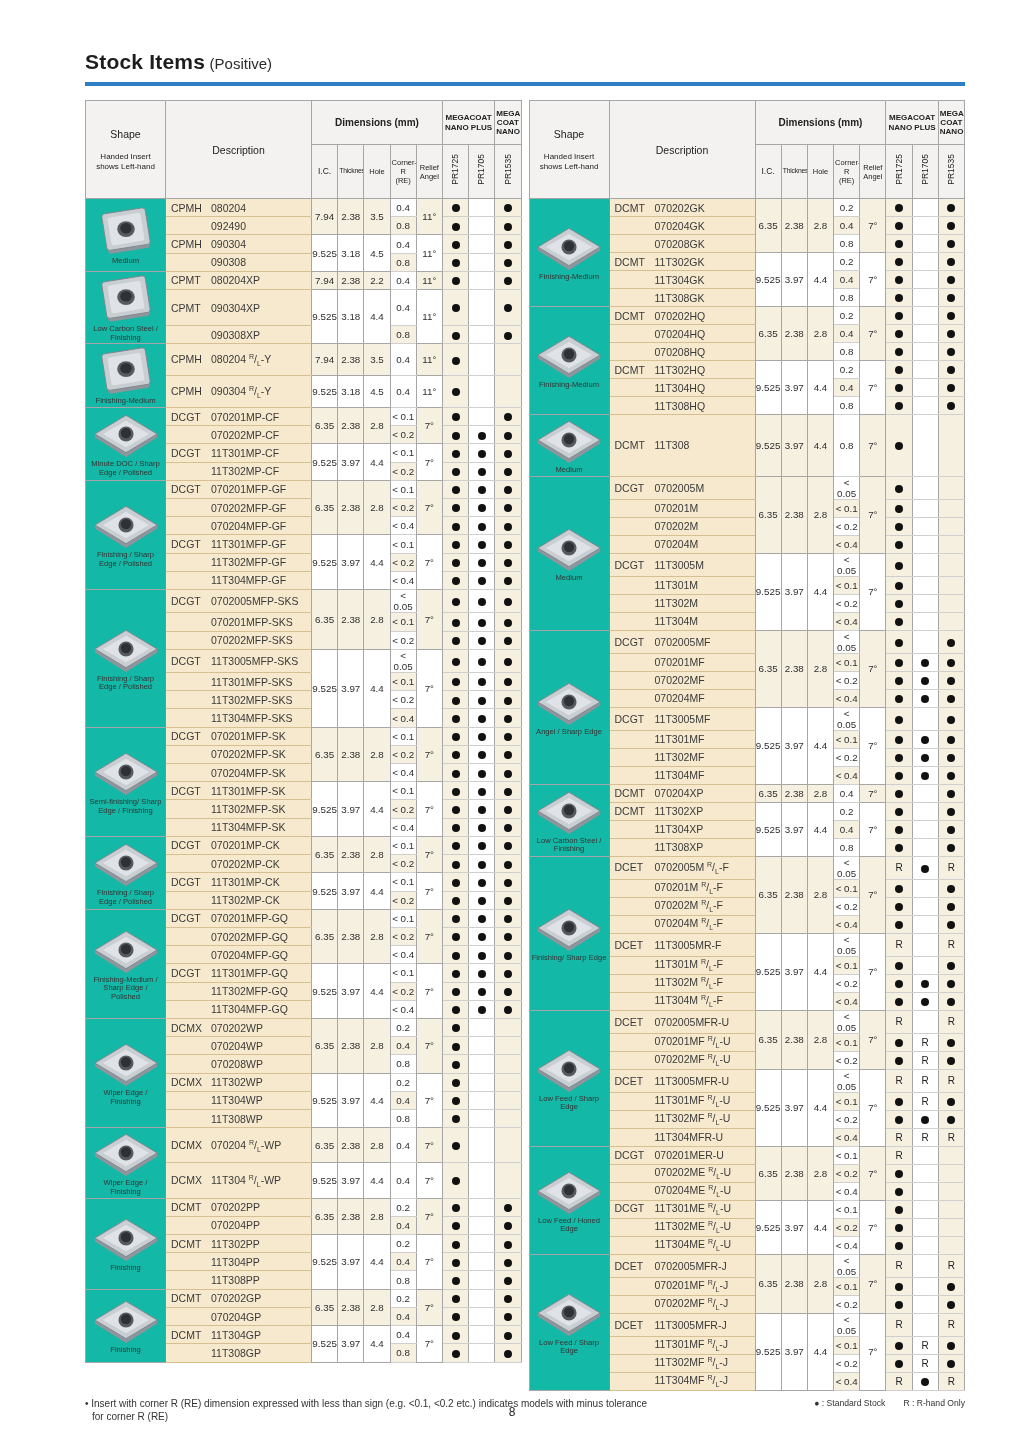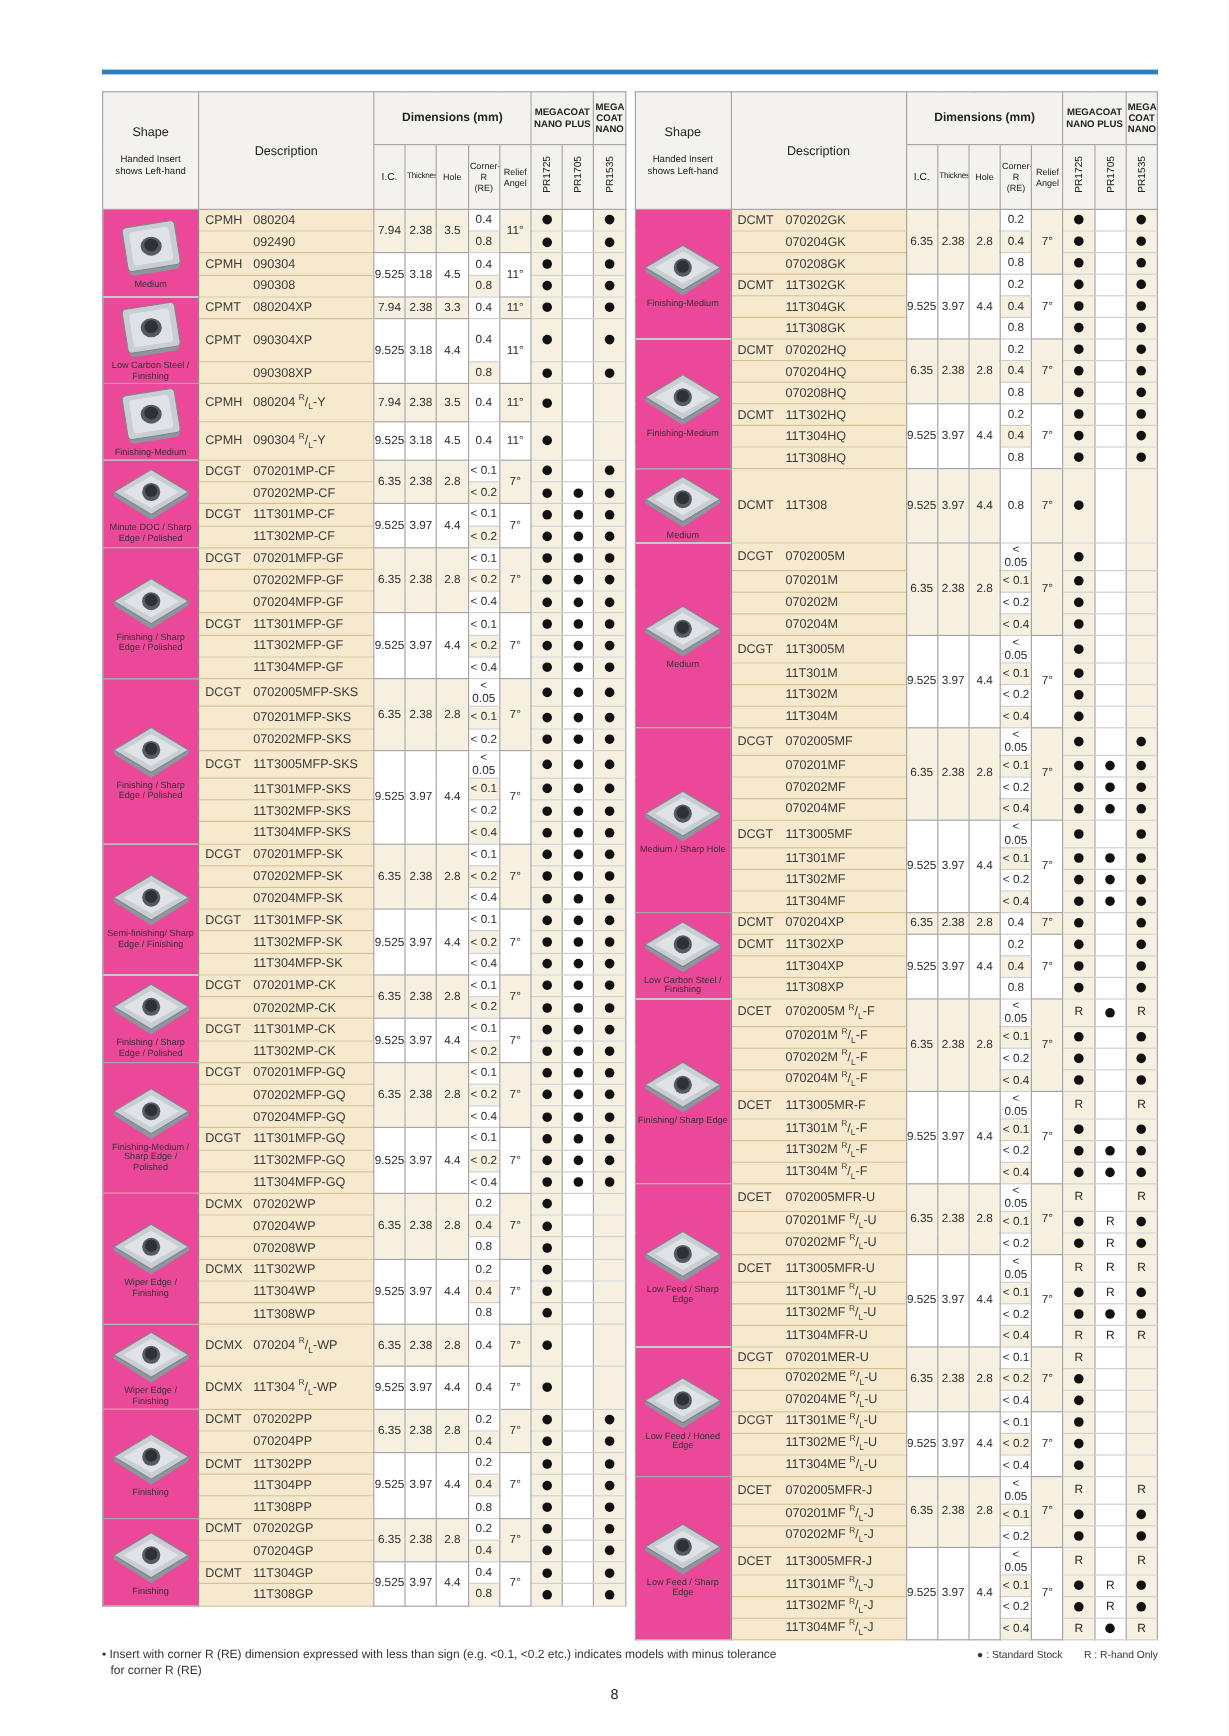--- a/index.html
+++ b/index.html
@@ -27,21 +27,21 @@
   .dims-th{font-size:10px;font-weight:bold}
   .mega-th{font-size:8px;font-weight:bold;line-height:1.15;padding:1px}
   .sub-th{font-size:7.5px;line-height:1.2;padding:13px 1px}
   .th-ic{font-size:8.5px}
   .th-thick{font-size:6.8px;letter-spacing:-.2px}
   .vth span{writing-mode:vertical-rl;transform:rotate(180deg);font-size:8.5px;display:inline-block;line-height:1}
   
   td{font-size:10px;text-align:center;color:#2e2e2e;height:18px;padding:0}
   tr.rt td{height:30px}
   tr.rx td{height:46px}
-  td.shape{background:#ec4899;padding:1px;border-right-color:#8c8c8c}
+  td.shape{background:#14b8a6;padding:1px;border-right-color:#8c8c8c}
   .shwrap{display:flex;flex-direction:column;align-items:center;justify-content:center;height:100%;width:100%}
   .shlabel{font-size:7.6px;color:#333;line-height:1.15;text-align:center;margin-top:2px;padding:0 1px}
   td.desc{background:#f7e9cd;text-align:left;padding-left:5px;white-space:nowrap;
           border-top-color:#d6c091;border-bottom-color:#d6c091}
   .pfx{display:inline-block;width:40px;font-size:10.5px;color:#3a3a3a}
   .code{font-size:10.5px;color:#3a3a3a}
   sup,sub{font-size:7px}
   td.dim,td.ang{font-size:9.8px}
   td.cc{background:#f6f0e1}
   td.cw{background:#ffffff}
@@ -55,20 +55,24 @@
   .footnote{font-size:10px;color:#333;line-height:1.35}
   .fn2{padding-left:7px}
   .legend{font-size:8.6px;color:#333;white-space:nowrap;padding-top:1px}
   .legend .sep{display:inline-block;width:18px}
   .pagenum{position:absolute;left:0;right:0;bottom:28px;text-align:center;font-size:12px;color:#222}
 </style>
 </head>
 <body>
 
 <div class="page">
+  <div class="title-row">
+    <span class="title-bold">Stock Items</span>
+    <span class="title-light">(Positive)</span>
+  </div>
   <div class="title-rule"></div>
 
   <div class="tables">
     <table class="cat" id="table-left">
         <thead>
           <tr class="hr1">
             <th class="shape-th" rowspan="2" style="width:80px">
               <div class="sh-top">Shape</div>
               <div class="sh-bot">Handed Insert shows Left-hand</div>
             </th>
@@ -152,21 +156,21 @@
                   </g>
                   <ellipse cx="33" cy="27" rx="10" ry="9" fill="#565b61"></ellipse>
                   <ellipse cx="33" cy="26" rx="6.5" ry="6" fill="#2e3237"></ellipse>
                 </svg>
                 <div class="shlabel">Low Carbon Steel / Finishing</div>
               </div>
             </td>
             <td class="desc"><span class="pfx">CPMT</span><span class="code">080204XP</span></td>
             <td class="dim cc" rowspan="1">7.94</td>
             <td class="dim cc" rowspan="1">2.38</td>
-            <td class="dim cc" rowspan="1">3.3</td>
+            <td class="dim cc" rowspan="1">2.2</td>
             <td class="corner">0.4</td>
             <td class="ang cc" rowspan="1">11°</td>
             <td class="mk mkc"><span class="dot"></span></td>
             <td class="mk"></td>
             <td class="mk mkc"><span class="dot"></span></td>
           </tr>
           <tr class="">
             <td class="desc"><span class="pfx">CPMT</span><span class="code">090304XP</span></td>
             <td class="dim cw" rowspan="2">9.525</td>
             <td class="dim cw" rowspan="2">3.18</td>
@@ -1052,21 +1056,21 @@
           <tr class="">
             <td class="shape" rowspan="8">
               <div class="shwrap">
                 <svg width="70" height="48" viewBox="0 0 78 54">
                   <polygon points="4,26 39,48 74,26 74,31 39,53 4,31" fill="#8e959c"></polygon>
                   <polygon points="4,27 39,6 74,27 39,48" fill="#c9ced3" stroke="#7d858c" stroke-width="1"></polygon>
                   <polygon points="13,27 39,12 65,27 39,42" fill="#dfe3e7"></polygon>
                   <circle cx="39" cy="27" r="8.5" fill="#565b61"></circle>
                   <circle cx="39" cy="26" r="5.8" fill="#2e3237"></circle>
                 </svg>
-                <div class="shlabel">Medium / Sharp Hole</div>
+                <div class="shlabel">Angel / Sharp Edge</div>
               </div>
             </td>
             <td class="desc"><span class="pfx">DCGT</span><span class="code">0702005MF</span></td>
             <td class="dim cc" rowspan="4">6.35</td>
             <td class="dim cc" rowspan="4">2.38</td>
             <td class="dim cc" rowspan="4">2.8</td>
             <td class="corner">&lt; 0.05</td>
             <td class="ang cc" rowspan="4">7°</td>
             <td class="mk mkc"><span class="dot"></span></td>
             <td class="mk"></td>

